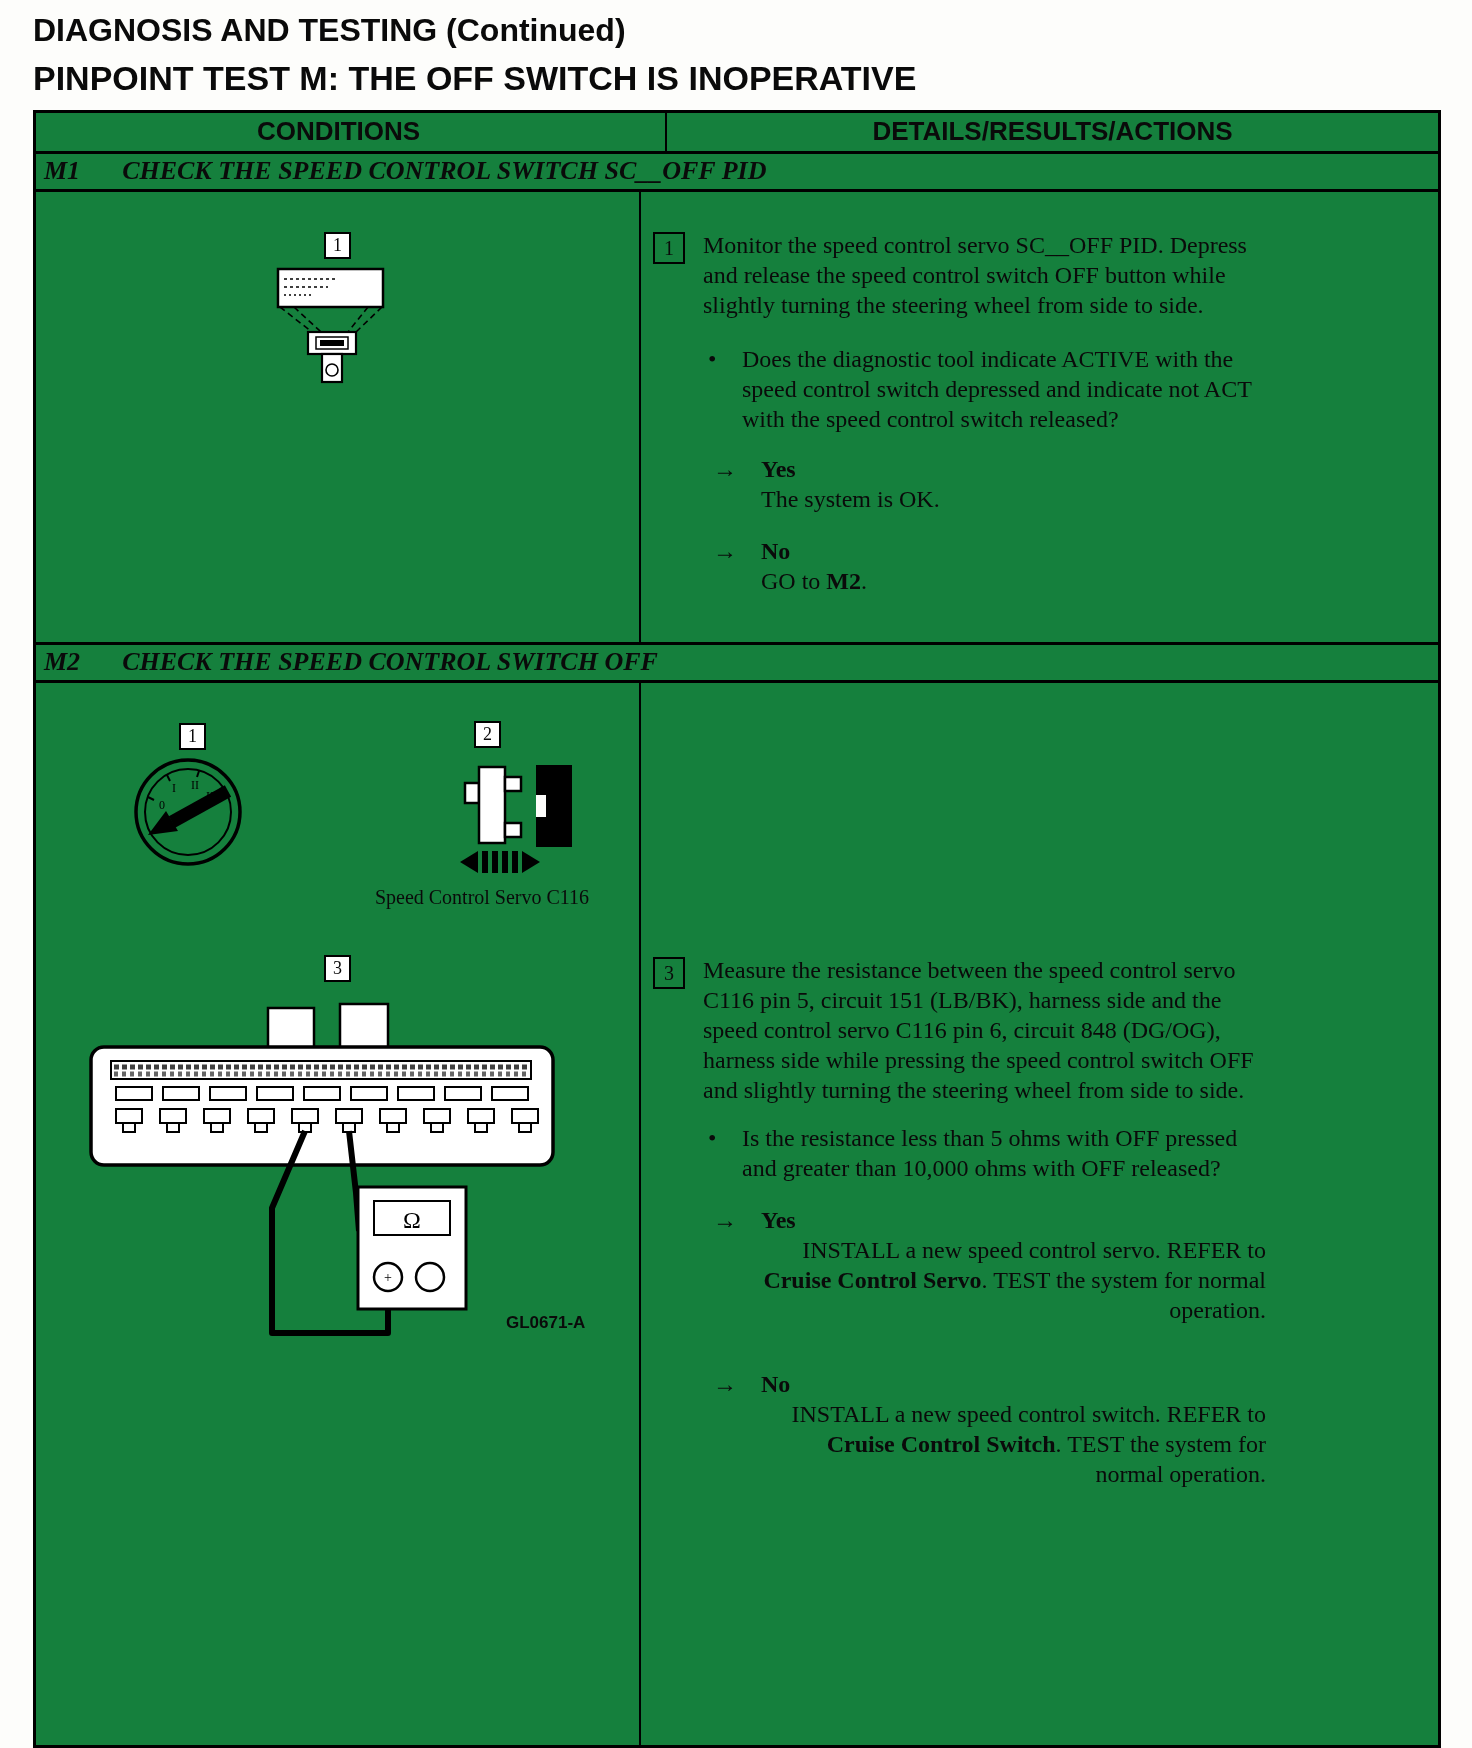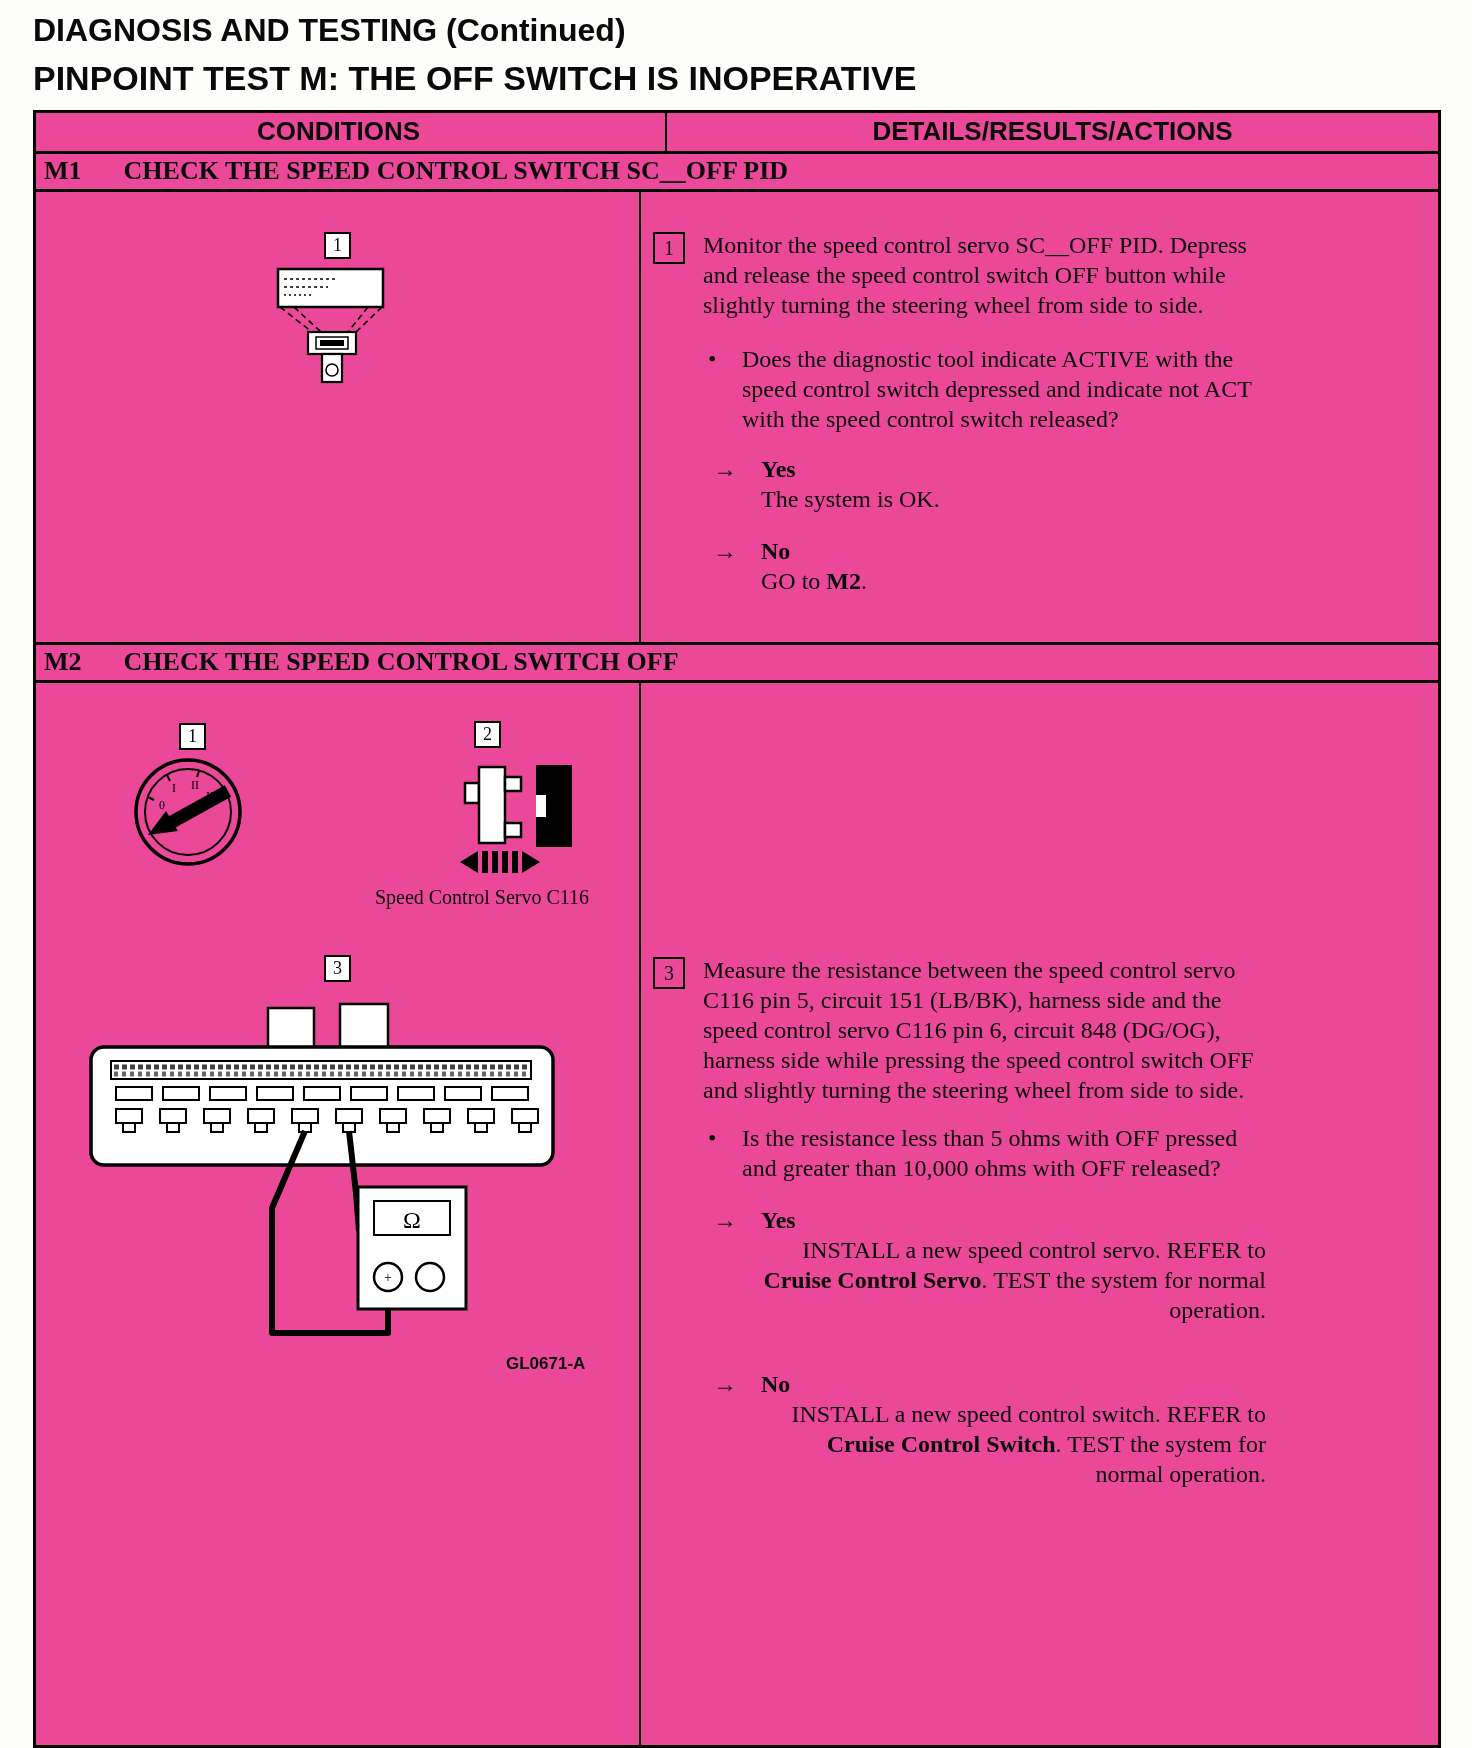--- a/index.html
+++ b/index.html
@@ -16,35 +16,35 @@
     font-family:"Liberation Sans", sans-serif;
     font-weight:bold; font-size:32px;
     margin:2px 0 10px 0;
   }
   .h-subtitle {
     font-family:"Liberation Sans", sans-serif;
     font-weight:bold; font-size:34px;
     margin:0 0 12px 0;
   }
 
-  .ptable { border:3px solid #000; width:1408px; background:#ec4899; }
+  .ptable { border:3px solid #000; width:1408px; background:#15803d; }
 
   .thead { display:grid; grid-template-columns:605px 1fr; border-bottom:3px solid #000; }
   .thead .hcell {
     font-family:"Liberation Sans", sans-serif;
     font-weight:bold; font-size:26px;
     text-align:center; padding:3px 0 4px 0;
   }
   .thead .hcell + .hcell { border-left:2px solid #000;margin-left:24px; }
 
   .band {
     border-bottom:3px solid #000;
     font-weight:bold; font-size:26px;
     padding:2px 8px 3px 8px;
-    display:flex; align-items:baseline; gap:42px;
+    display:flex; align-items:baseline; gap:42px;font-style:italic;
   }
 
   .content { display:grid; grid-template-columns:605px 1fr; }
   .content.m1 { border-bottom:3px solid #000; }
   .cell-left { position:relative; border-right:2px solid #000; overflow:hidden; }
   .cell-right { position:relative; padding:0 18px 0 12px; font-size:24px; line-height:30px; }
 
   .fig { position:absolute; left:0; top:0; }
 
   .callout {
@@ -53,21 +53,21 @@
     display:flex; align-items:center; justify-content:center;
     font-size:18px; font-family:"Liberation Serif", serif;
   }
 
   .fig-caption {
     position:absolute; font-size:20px; text-align:center;
   }
   .fig-id {
     position:absolute;
     font-family:"Liberation Sans", sans-serif;
-    font-weight:bold; font-size:17px;margin-top:41px;
+    font-weight:bold; font-size:17px;
   }
 
   .step-row { display:flex; gap:18px; }
   .stepbox {
     flex:0 0 32px; width:32px; height:32px;
     border:2px solid #000;
     display:flex; align-items:center; justify-content:center;
     font-size:20px; margin-top:2px;
   }
   .step-text { max-width:555px; }

